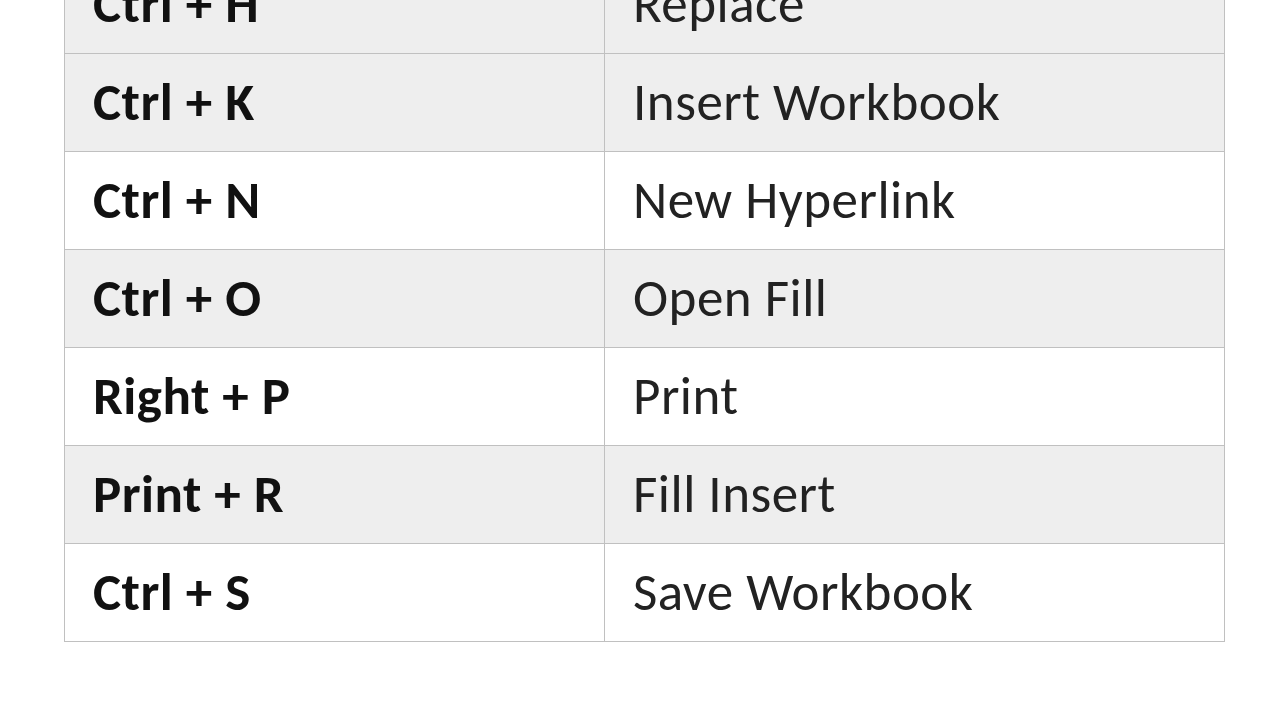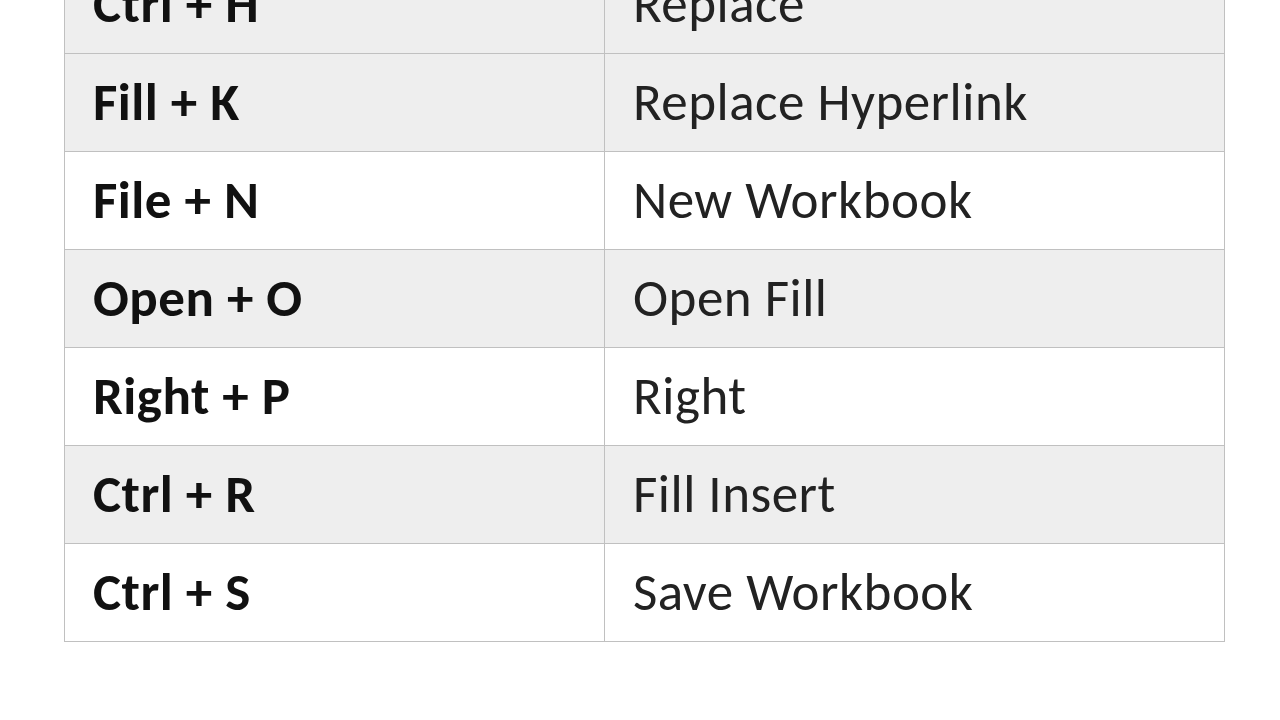--- a/index.html
+++ b/index.html
@@ -50,37 +50,37 @@
   <colgroup>
     <col class="shortcut-col">
     <col class="action-col">
   </colgroup>
   <tbody>
     <tr class="odd">
       <td class="shortcut">Ctrl + H</td>
       <td class="action">Replace</td>
     </tr>
     <tr class="odd">
-      <td class="shortcut">Fill + K</td>
-      <td class="action">Replace Hyperlink</td>
+      <td class="shortcut">Ctrl + K</td>
+      <td class="action">Insert Workbook</td>
     </tr>
     <tr class="even">
-      <td class="shortcut">File + N</td>
-      <td class="action">New Workbook</td>
+      <td class="shortcut">Ctrl + N</td>
+      <td class="action">New Hyperlink</td>
     </tr>
     <tr class="odd">
-      <td class="shortcut">Open + O</td>
+      <td class="shortcut">Ctrl + O</td>
       <td class="action">Open Fill</td>
     </tr>
     <tr class="even">
       <td class="shortcut">Right + P</td>
-      <td class="action">Right</td>
+      <td class="action">Print</td>
     </tr>
     <tr class="odd">
-      <td class="shortcut">Ctrl + R</td>
+      <td class="shortcut">Print + R</td>
       <td class="action">Fill Insert</td>
     </tr>
     <tr class="even">
       <td class="shortcut">Ctrl + S</td>
       <td class="action">Save Workbook</td>
     </tr>
   </tbody>
 </table>
 
 </div>

